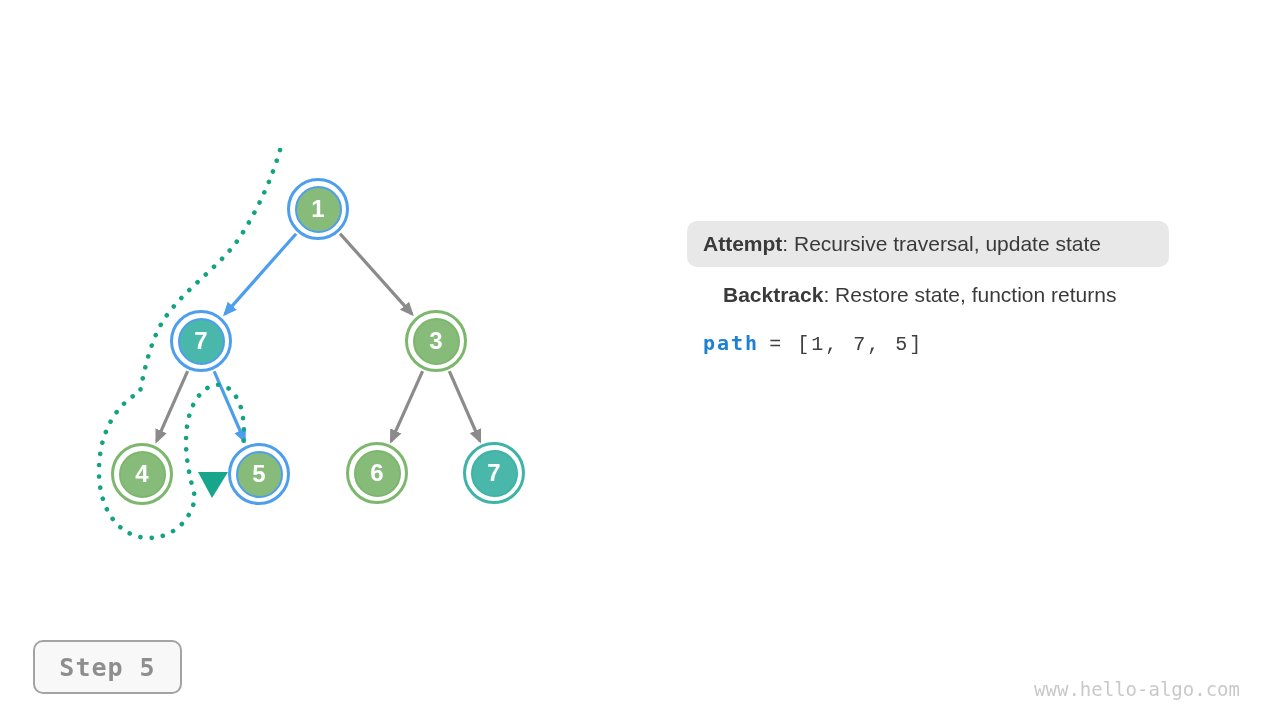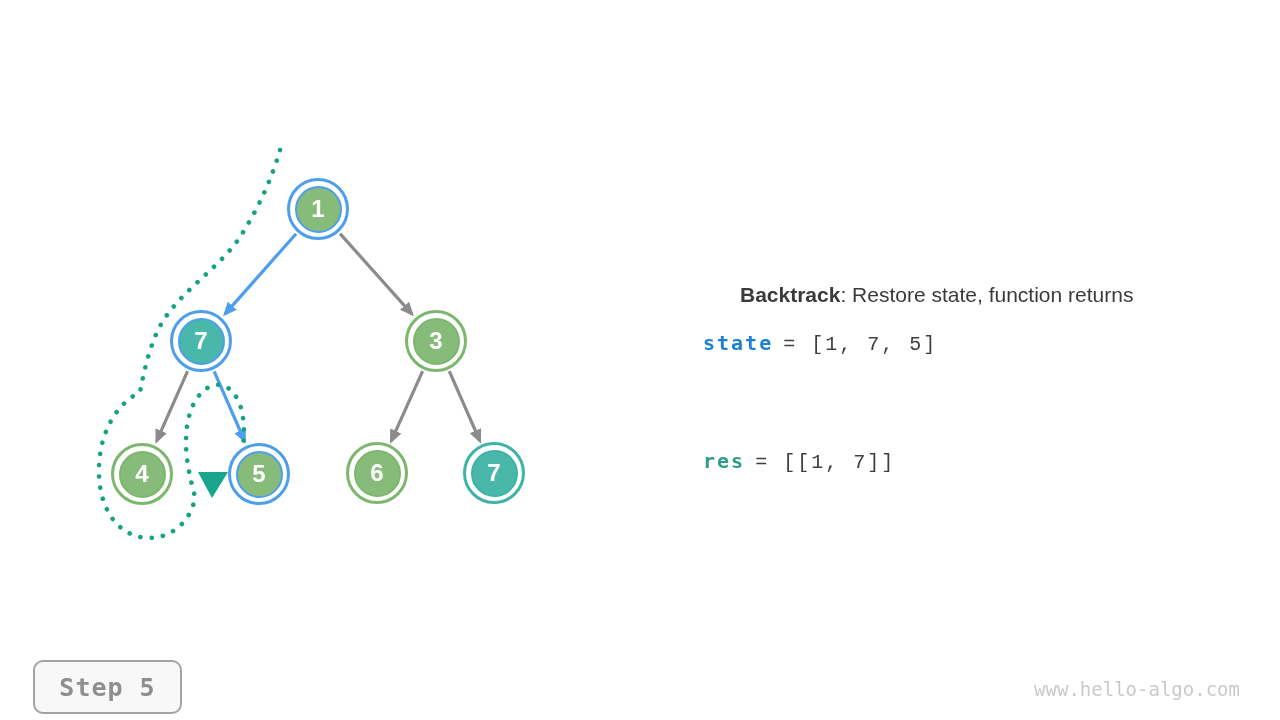--- a/index.html
+++ b/index.html
@@ -44,21 +44,21 @@
     position:absolute; font-family:"DejaVu Sans Mono", monospace;
     font-size:20px; letter-spacing:2px; color:#404040; white-space:pre;
   }
   .kw { font-weight:bold; }
   .kw-blue { color:#1E80D4; }
   .kw-teal { color:#2F9C8A; }
   .code-line .val { margin-left:10px;font-family:Liberation Mono, monospace; }
 
   
   .step-badge {
-    position:absolute; left:33px; top:660px; width:149px; height:54px;
+    position:absolute; left:33px; top:640px; width:149px; height:54px;
     background:#F8F8F8; border:2px solid #A3A3A3; border-radius:10px;
     box-sizing:border-box; display:flex; align-items:center; justify-content:center;
     font-family:"DejaVu Sans Mono", monospace; font-weight:bold;
     font-size:25px; color:#8E8E8E; letter-spacing:1px;
   }
 
   
   .watermark {
     position:absolute; right:40px; top:678px;
     font-family:"DejaVu Sans Mono", monospace; font-size:19px; color:#C9C9C9;
@@ -115,26 +115,26 @@
   <div class="node ring-blue" style="left:228px;top:443px">
     <div class="core fill-green">5</div>
   </div>
   <div class="node ring-green" style="left:346px;top:442px">
     <div class="core fill-green">6</div>
   </div>
   <div class="node ring-teal" style="left:463px;top:442px">
     <div class="core fill-teal">7</div>
   </div>
 
+  <div class="attempt-box"><span class="bold">Attempt</span><span>: Recursive traversal, update state</span></div>
 
-  <div class="text-line" style="left:740px;top:283px"><span class="bold">Backtrack</span><span>: Restore state, function returns</span></div>
+  <div class="text-line" style="left:723px;top:283px"><span class="bold">Backtrack</span><span>: Restore state, function returns</span></div>
 
-  <div class="code-line" style="left:703px;top:331px"><span class="kw kw-blue">state</span><span class="val">= [1, 7, 5]</span></div>
+  <div class="code-line" style="left:703px;top:331px"><span class="kw kw-blue">path</span><span class="val">= [1, 7, 5]</span></div>
 
-  <div class="code-line" style="left:703px;top:449px"><span class="kw kw-teal">res</span><span class="val">= [[1, 7]]</span></div>
 
   <div class="step-badge">
     <span>Step 5</span>
   </div>
 
   <div class="watermark">www.hello-algo.com</div>
 
 </div>
 
 </body></html>

